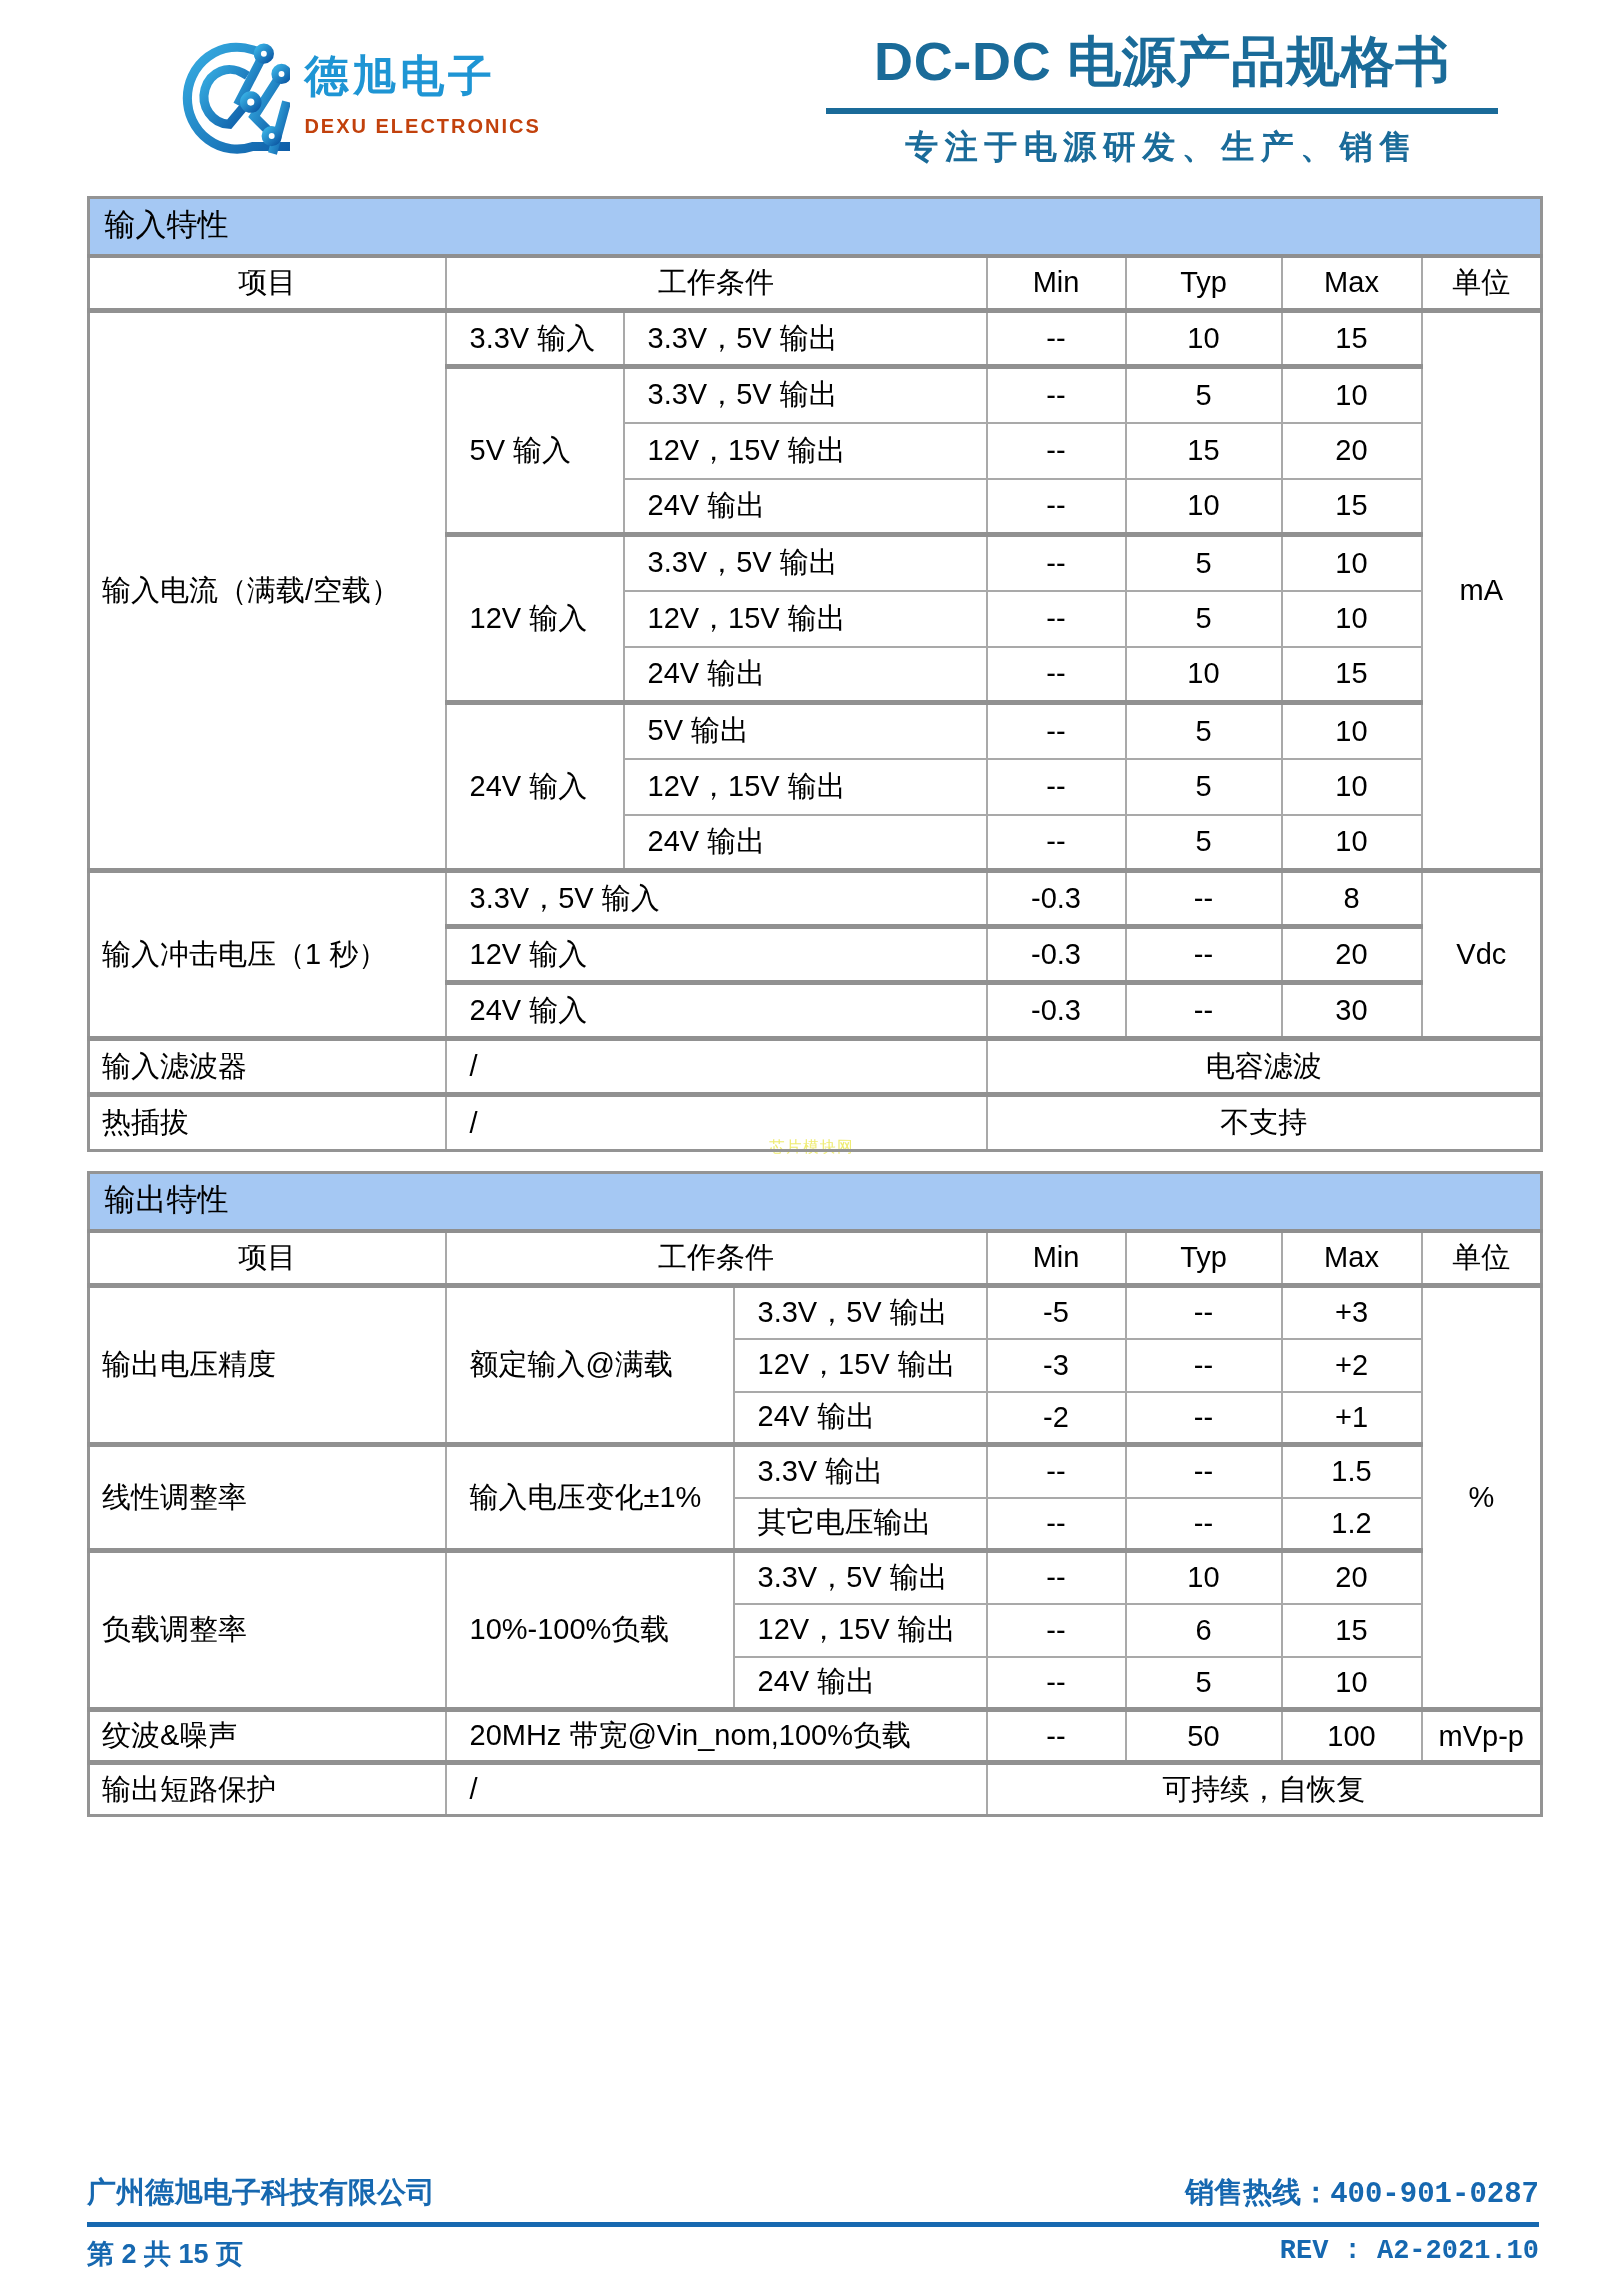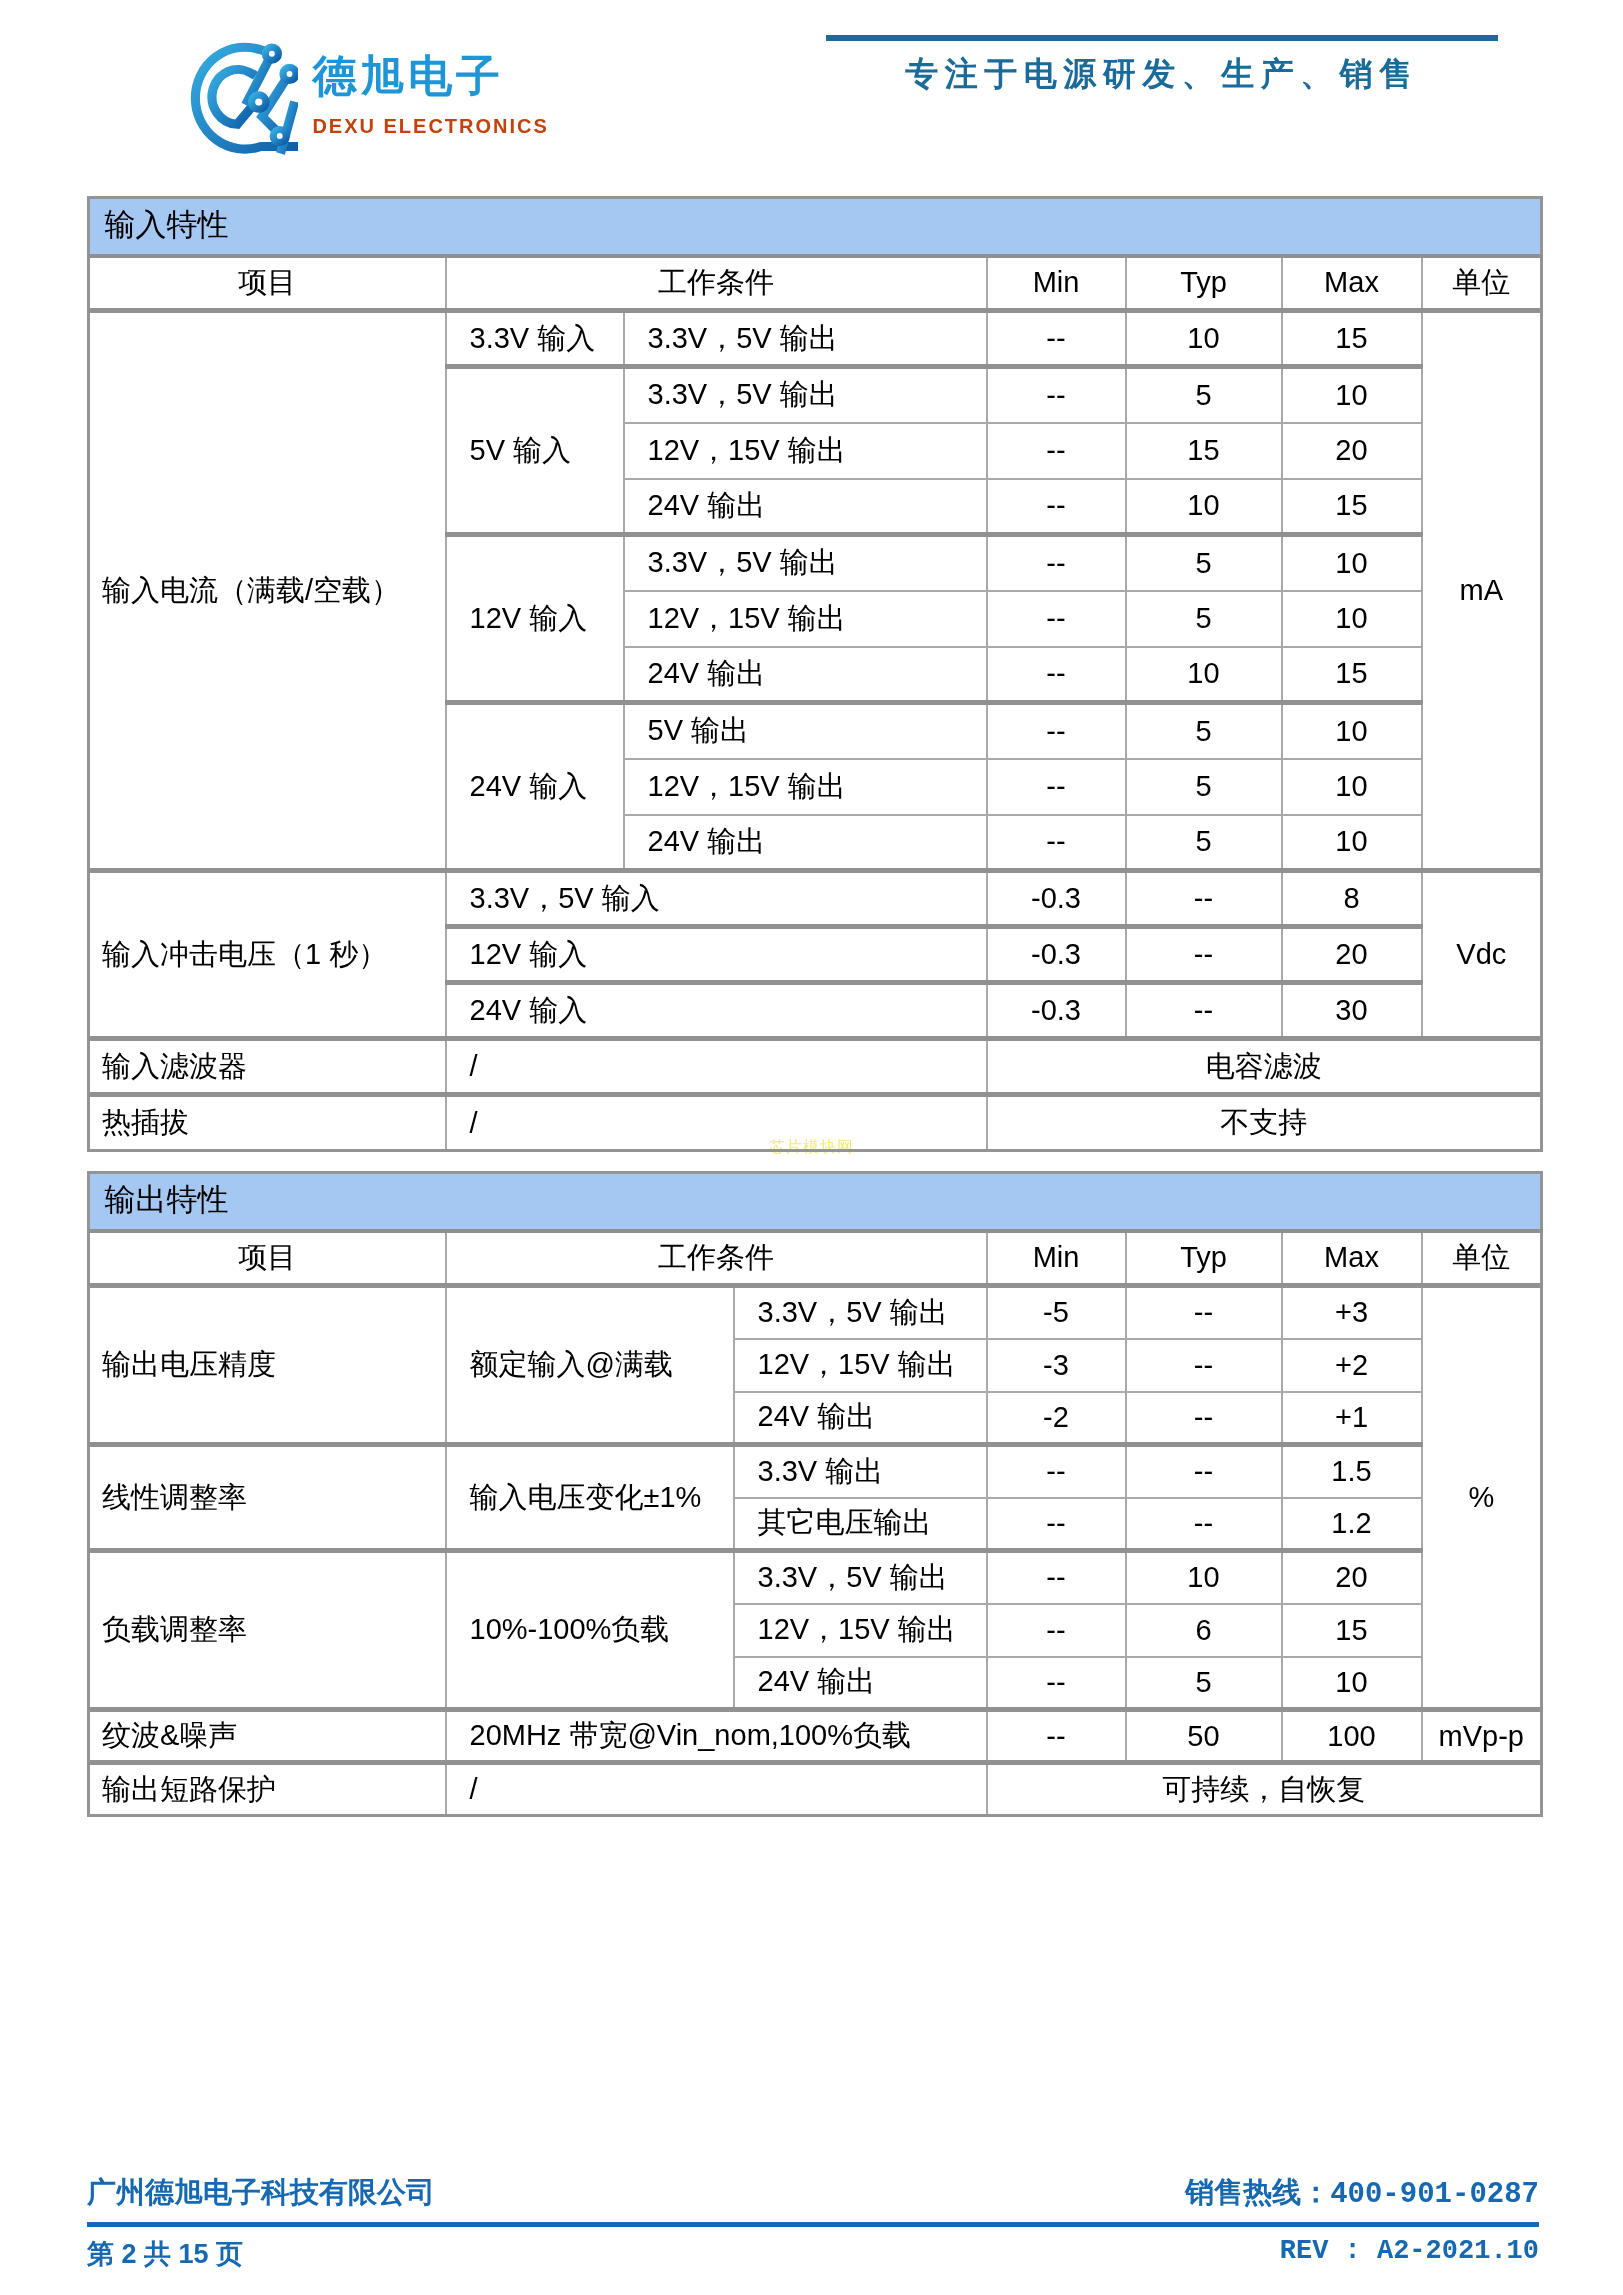--- a/index.html
+++ b/index.html
@@ -1,20 +1,20 @@
 <!DOCTYPE html>
 <html style="font-size:10.5px"><head>
 <meta charset="utf-8">
 <style>
   html,body{margin:0;padding:0;background:#ffffff;}
   .page{position:relative;width:1623px;height:2295px;background:#ffffff;
         font-family:"Liberation Sans",sans-serif;color:#000;overflow:hidden;}
 
   
-  .logo{position:absolute;left:164px;top:38px;display:flex;align-items:flex-start;}
+  .logo{position:absolute;left:156px;top:38px;display:flex;align-items:flex-start;}
   .logo svg{display:block;}
   .logo-text{margin-left:14.4px;padding-top:9.2px;}
   .logo-cn{font-size:44px;font-weight:bold;color:#1e95d4;letter-spacing:3.9px;}
   .logo-en{margin-top:9.2px;font-size:20px;font-weight:bold;color:#c2410c;letter-spacing:2px;}
 
   .title-block{position:absolute;left:826px;top:26px;width:672px;text-align:center;}
   .doc-title{font-size:54px;font-weight:bold;color:#1a6b99;letter-spacing:0.7px;white-space:nowrap;}
   .title-rule{margin-top:9.2px;height:5.9px;background:#1a6b99;}
   .doc-subtitle{margin-top:10.5px;font-size:33px;font-weight:bold;color:#1a6b99;letter-spacing:6.5px;
                 font-family:Liberation Sans, sans-serif;}
@@ -75,20 +75,21 @@
         </g>
       </svg>
     </span>
     <div class="logo-text">
       <div class="logo-cn">德旭电子</div>
       <div class="logo-en">DEXU ELECTRONICS</div>
     </div>
   </div>
 
   <div class="title-block">
+    <div class="doc-title">DC-DC 电源产品规格书</div>
     <div class="title-rule"></div>
     <div class="doc-subtitle">专注于电源研发、生产、销售</div>
   </div>
 
   <div class="watermark">芯片模块网</div>
 
   <table class="spec t1">
     <colgroup>
       <col style="width:357px">
         <col style="width:178px">

